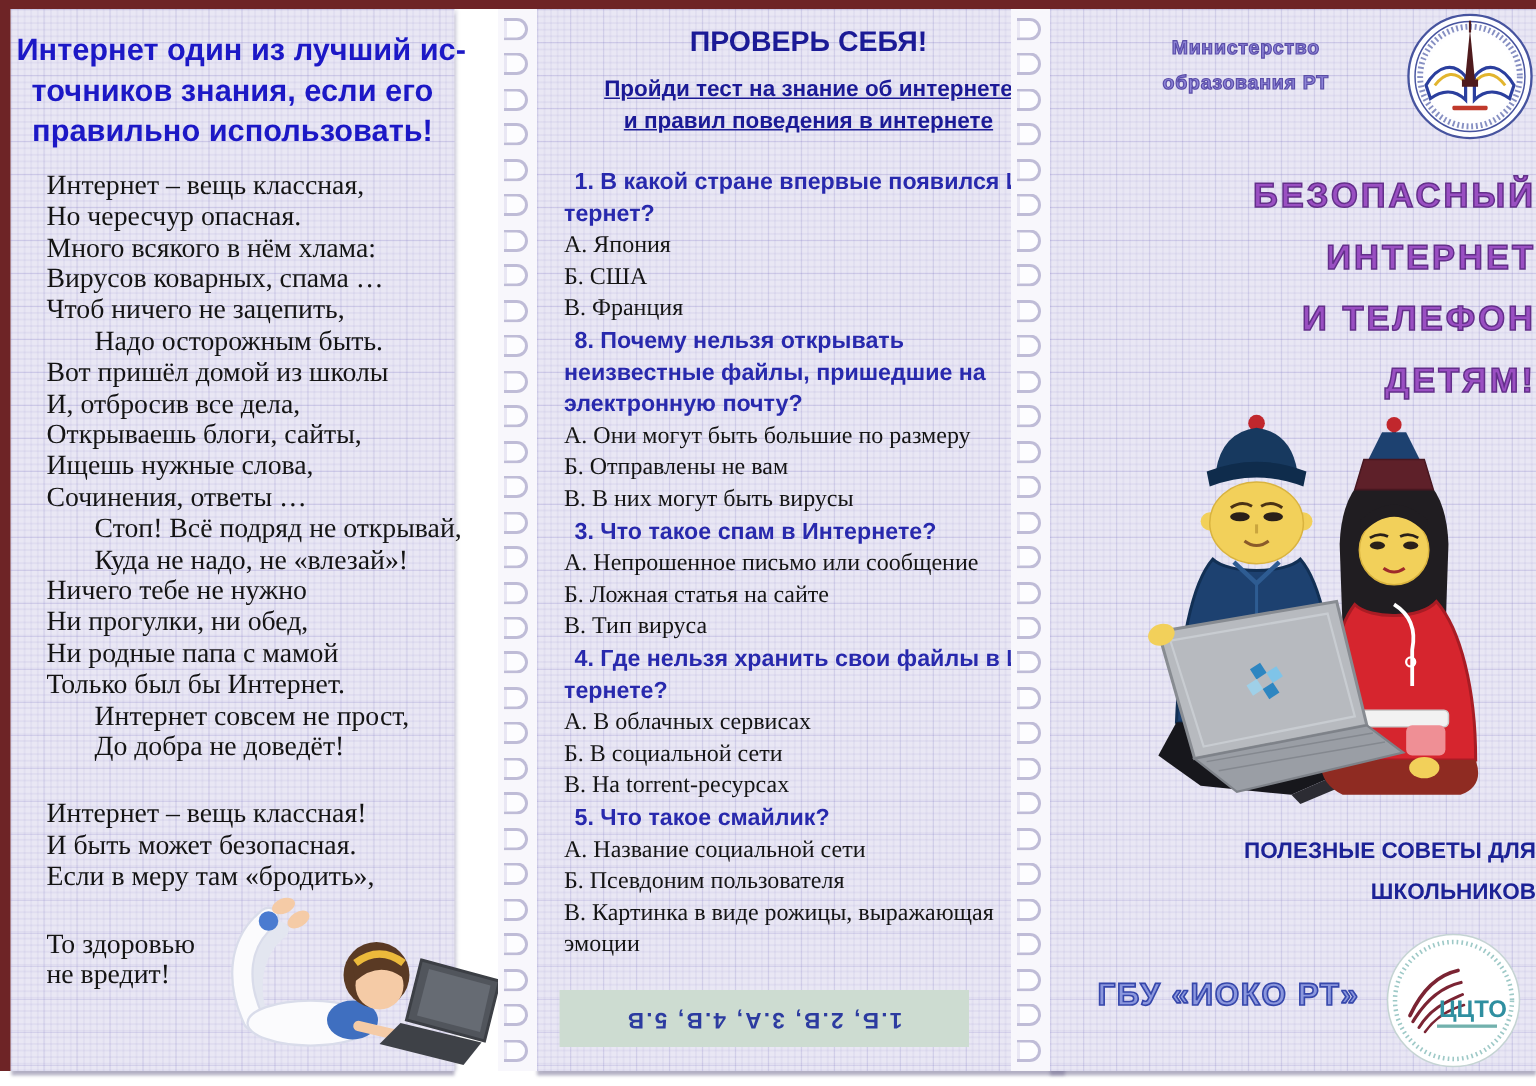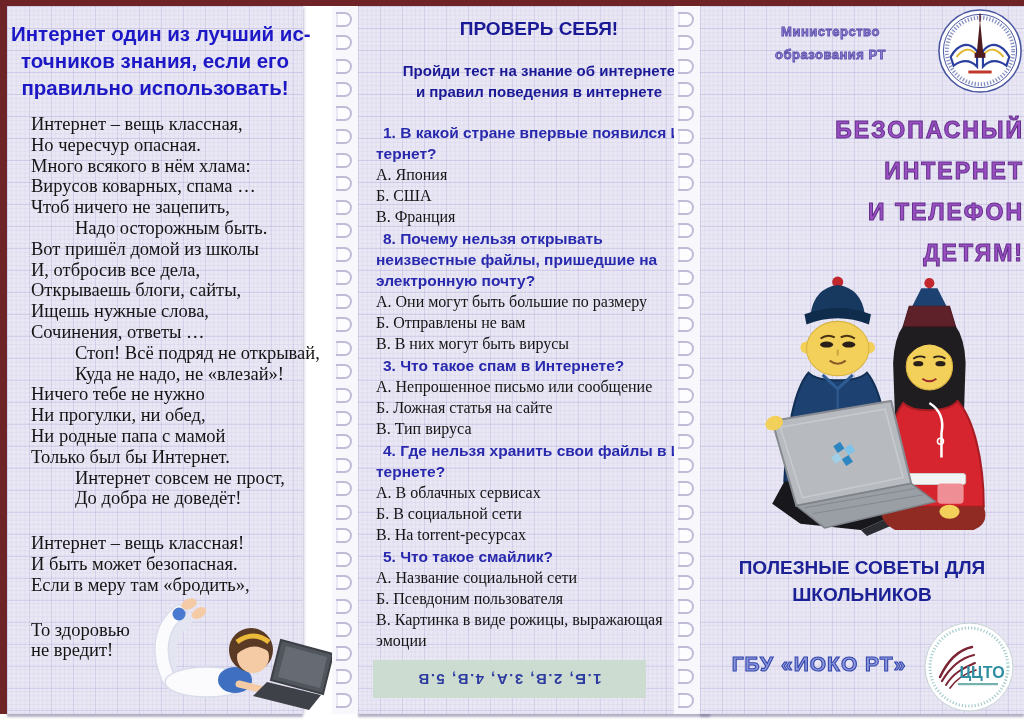--- a/index.html
+++ b/index.html
@@ -33,47 +33,47 @@
         border:2px solid #bfbcd7;border-left:none;border-radius:0 8px 8px 0;
         box-shadow:inset 2px 0 0 #e9e7f4;}
 
   
   .p1-heading{margin:14px 4px 0;text-align:center;color:#1c18c6;
               font-weight:bold;font-size:20.5px;line-height:27px;}
   .p1-heading .line{white-space:nowrap;}
   .poem{margin:13px 0 0 24px;font-family:"Liberation Serif",serif;
         font-size:18.5px;line-height:20.8px;color:#141414;}
   .poem-line{white-space:nowrap;}
-  .poem-line.ind{padding-left:44px;}
+  .poem-line.ind{padding-left:32px;}
   .poem-line.gap{margin-bottom:24px;}
   .girl{position:absolute;left:128px;top:576px;width:204px;height:132px;}
 
   
   .quiz-title{text-align:center;color:#1b1a96;font-weight:bold;font-size:19px;line-height:22px;}
-  .quiz-sub{margin-top:20px;text-align:center;color:#1b1a96;font-weight:bold;
-            font-size:15px;line-height:21px;}
+  .quiz-sub{margin-top:9px;text-align:center;color:#1b1a96;font-weight:bold;
+            font-size:15px;line-height:21px;text-decoration:underline;}
   .quiz{margin-top:20px;}
   .q{font-weight:bold;font-size:15.5px;line-height:21px;color:#2829ad;margin:1px 0 0;text-indent:7px;}
   .opt{font-family:"Liberation Serif",serif;font-size:16px;line-height:21px;color:#141414;margin:0;}
   .answer-strip{position:absolute;left:15px;top:654px;width:273px;height:38px;
                 background:#cddcd1;display:flex;align-items:center;justify-content:center;}
   .answer-text{transform:rotate(180deg);font-weight:bold;font-size:15px;
                color:#2c3ba0;letter-spacing:1.5px;}
 
   
   .ministry{position:absolute;left:28px;top:14px;width:205px;text-align:center;
             font-weight:bold;font-size:13px;line-height:23px;color:#8d83d6;
             -webkit-text-stroke:0.8px #5a4da8;letter-spacing:.5px;}
   .logo-min{position:absolute;left:237px;top:2px;width:86px;height:86px;}
   .btitle{position:absolute;left:0;top:104px;width:100%;text-align:right;
           font-weight:bold;font-size:23px;line-height:41px;color:#9a4fc2;
           -webkit-text-stroke:1px #632f8a;letter-spacing:2px;}
   .kids{position:absolute;left:42px;top:262px;width:272px;height:276px;}
-  .audience{position:absolute;left:0;top:548px;width:100%;text-align:center;
-            font-weight:bold;font-size:19px;line-height:27px;color:#1c2296;}
+  .audience{position:absolute;left:0;top:548px;width:100%;text-align:right;
+            font-weight:bold;font-size:15px;line-height:27px;color:#1c2296;}
   .publisher{position:absolute;left:14px;top:646px;width:210px;text-align:center;
              font-weight:bold;font-size:21px;color:#8b97dd;
              -webkit-text-stroke:1.1px #3647ab;letter-spacing:1px;}
   .logo-ccto{position:absolute;left:222px;top:614px;width:94px;height:94px;}
   .logo-ccto text{font-family:"Liberation Sans",sans-serif;font-weight:bold;}
 </style>
 </head>
 <body>
 
 <div class="stage">

